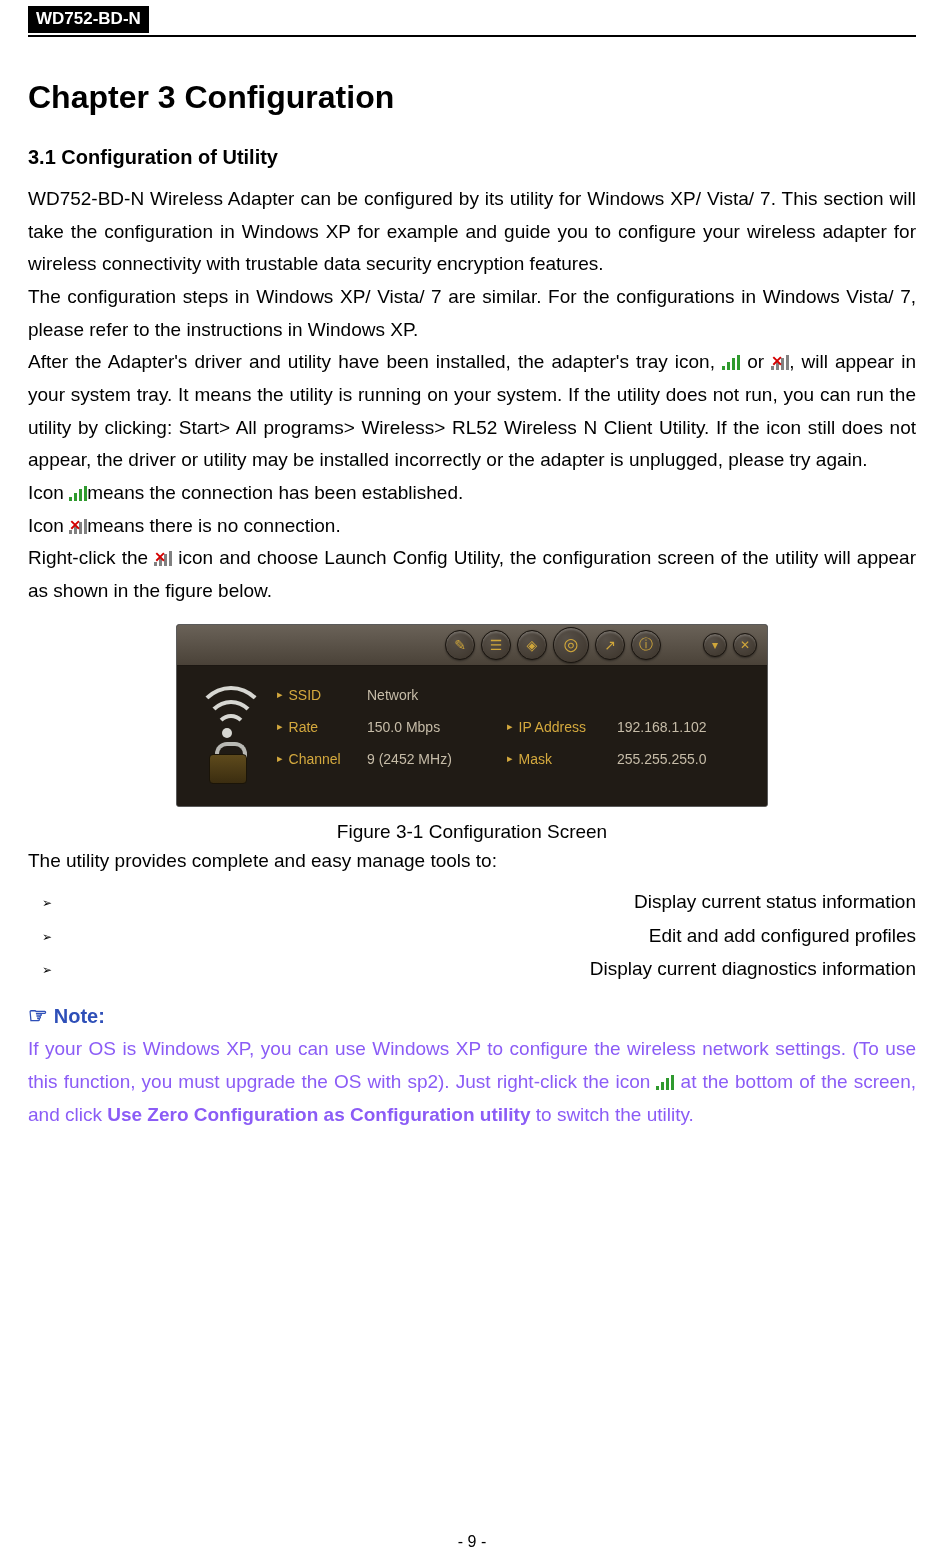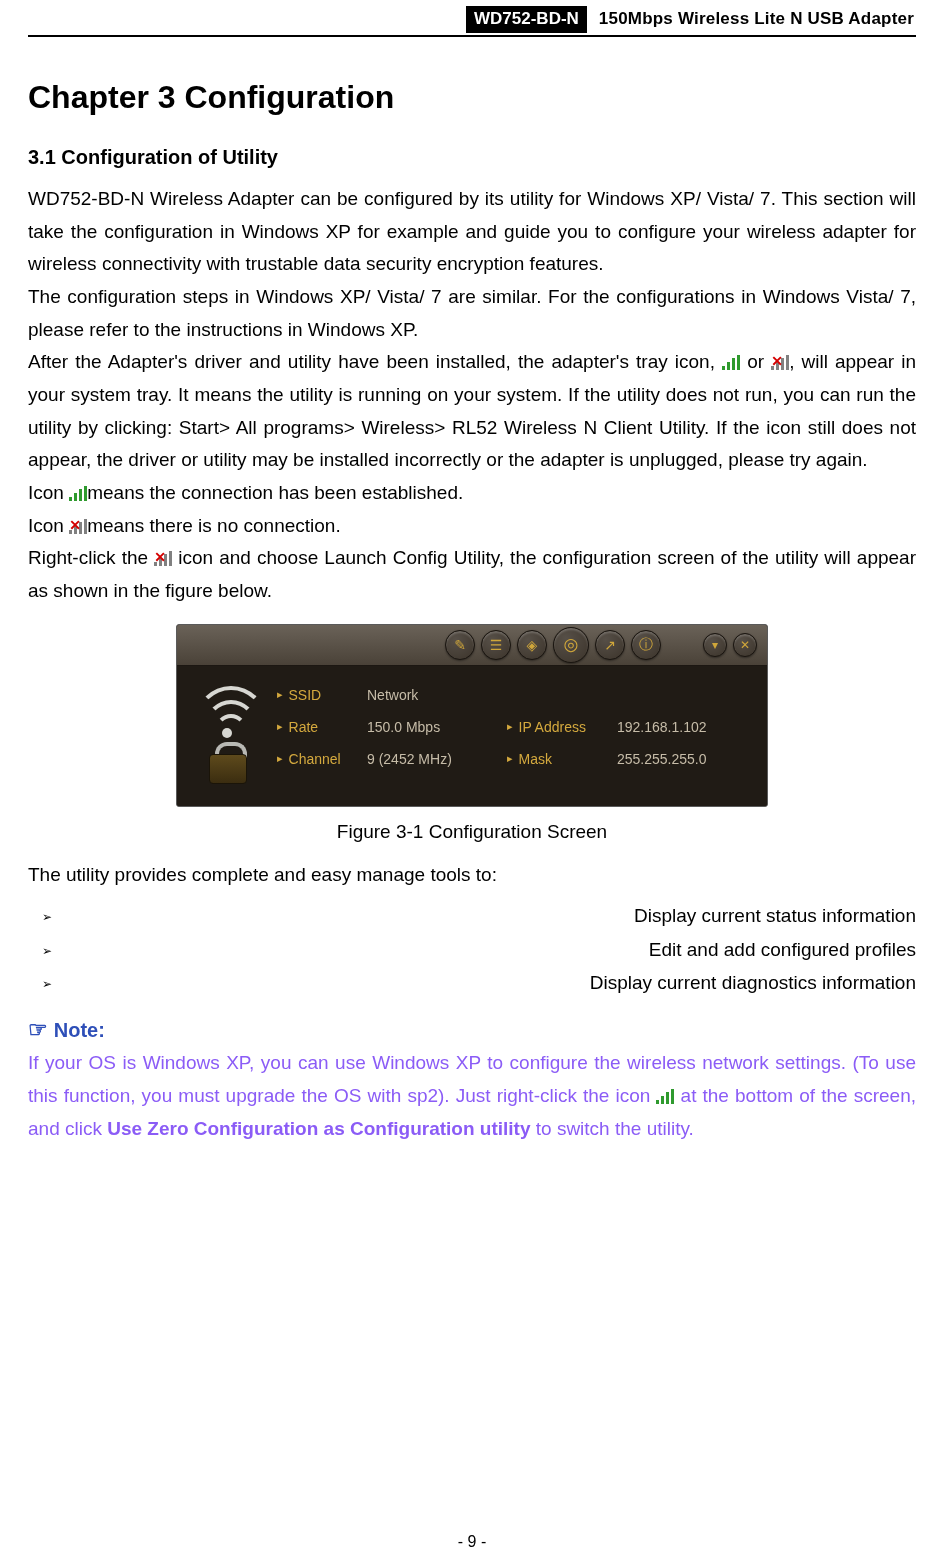--- a/index.html
+++ b/index.html
@@ -16,21 +16,20 @@
     box-sizing: border-box;
     padding: 0 28px;
   }
   .top-header {
     display: flex;
     align-items: flex-start;
     border-bottom: 2.5px solid #000;
     padding-top: 6px;
     padding-bottom: 2px;
     margin-bottom: 42px;
-    justify-content: flex-end;
     gap: 10px;
   }
   .hdr-model-box {
     background: #000;
     color: #fff;
     font-weight: bold;
     padding: 3px 8px 4px 8px;
     font-size: 17px;
   }
   .hdr-desc {
@@ -171,21 +170,21 @@
   .ucol.values-a { width: 140px; }
   .ucol.labels-b { width: 110px; color:#d4a93e; }
   .ucol.values-b { flex:1; }
   .urow { height: 22px; display:flex; align-items:center; }
   .arrow-lbl { color:#d4a93e; display:flex; align-items:center; gap:6px; }
   .arrow-lbl::before { content:"▸"; color:#d4a93e; font-size:11px; }
   .caption {
     text-align:center;
     font-size: 19px;
     margin-top: 10px;
-    margin-bottom: 16px;
+    margin-bottom: 2px;
   }
   .bullets { margin: 8px 0 18px 0; padding: 0 0 0 28px; text-align: right; }
   .bullets li {
     list-style: none;
     position: relative;
     font-size: 19px;
     line-height: 1.75;
     padding-left: 24px;
   }
   .bullets li::before {
@@ -218,21 +217,20 @@
     font-size: 16px;
   }
 </style>
 </head>
 <body>
 
 <div class="page">
 
   <div class="top-header">
     <span class="hdr-model-box">WD752-BD-N</span>
-    <span class="hdr-desc">150Mbps Wireless Lite N USB Adapter</span>
   </div>
 
   <h1 class="chapter">Chapter 3   Configuration</h1>
 
   <h2 class="section">3.1   Configuration of Utility</h2>
 
   <div class="body-text">
     <p>
       <span>WD752-BD-N Wireless Adapter can be configured by its utility for Windows XP/ Vista/ 7. This section will take the configuration in Windows XP for example and guide you to configure your wireless adapter for wireless connectivity with trustable data security encryption features.</span>
     </p>

